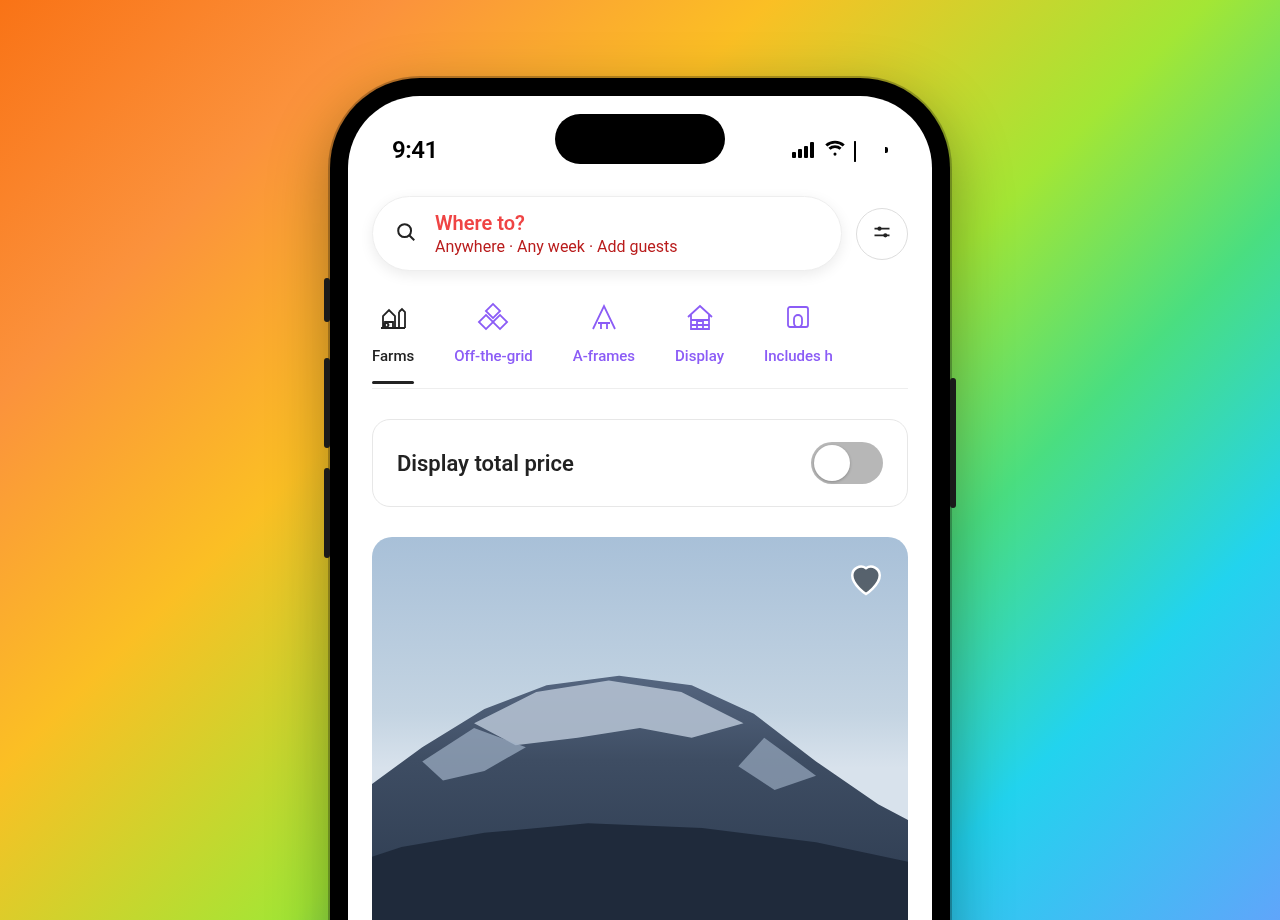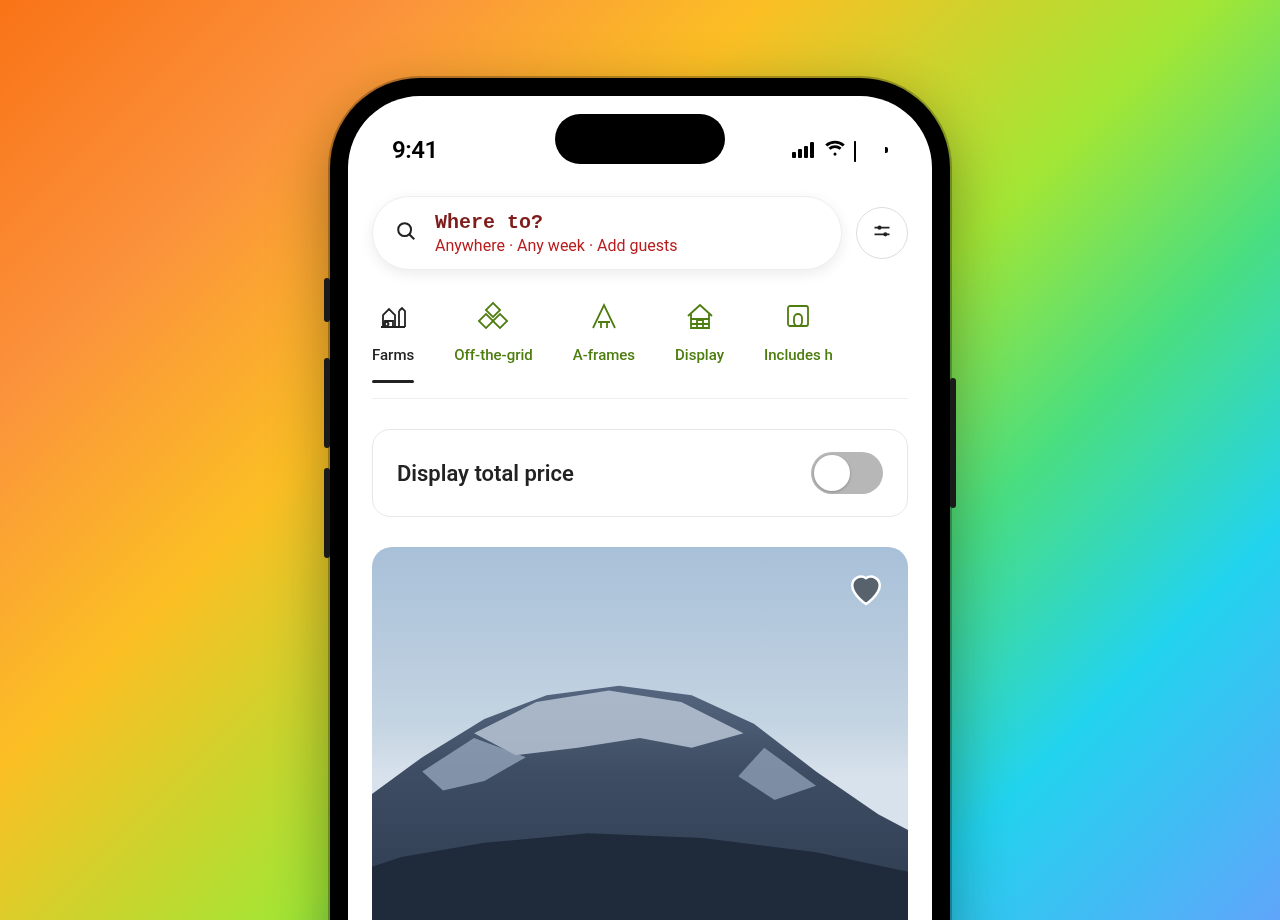--- a/index.html
+++ b/index.html
@@ -110,45 +110,45 @@
     display: flex;
     align-items: center;
     gap: 18px;
     background: #fff;
     border: 1px solid #eee;
     border-radius: 50px;
     padding: 14px 22px;
     box-shadow: 0 4px 14px rgba(0,0,0,0.08);
   }
   .search-icon svg { width: 22px; height: 22px; stroke:#222; stroke-width:2.2; fill:none; }
-  .search-text .title { font-size: 20px; font-weight: 600; color:#7f1d1d;font-family:Liberation Mono, monospace; }
+  .search-text .title { font-size: 20px; font-weight: 600; color:#ef4444; }
   .search-text .sub  { font-size: 16px; color:#b91c1c; margin-top: 2px; }
   .filter-btn {
     width: 52px; height: 52px; border-radius: 50%;
     border: 1px solid #ddd;
     display: flex; align-items: center; justify-content: center;
     background:#fff;
   }
   .filter-btn svg { width: 20px; height: 20px; stroke:#222; stroke-width:2; fill:none; }
 
   .categories {
     display: flex;
     gap: 40px;
     margin-top: 30px;
     border-bottom: 1px solid #eee;
-    padding-bottom: 16px;
+    padding-bottom: 5px;
     overflow: hidden;
     white-space: nowrap;
   }
   .cat {
     display: flex;
     flex-direction: column;
     align-items: center;
     gap: 10px;
-    color:#4d7c0f;
+    color:#8b5cf6;
     padding-bottom: 18px;
     position: relative;
     flex-shrink: 0;
   }
   .cat.active { color:#222; }
   .cat.active::after {
     content: "";
     position: absolute;
     bottom: -1px;
     left: 0; right: 0;

